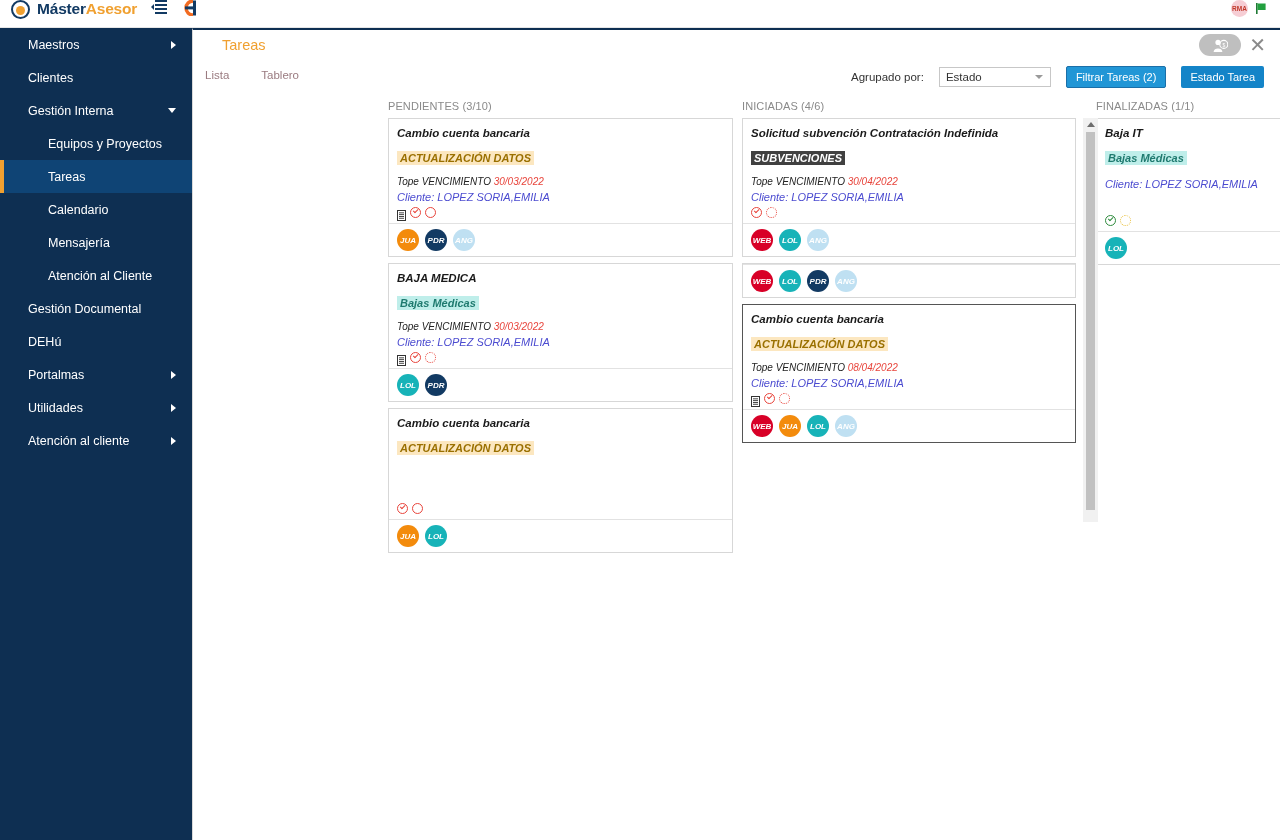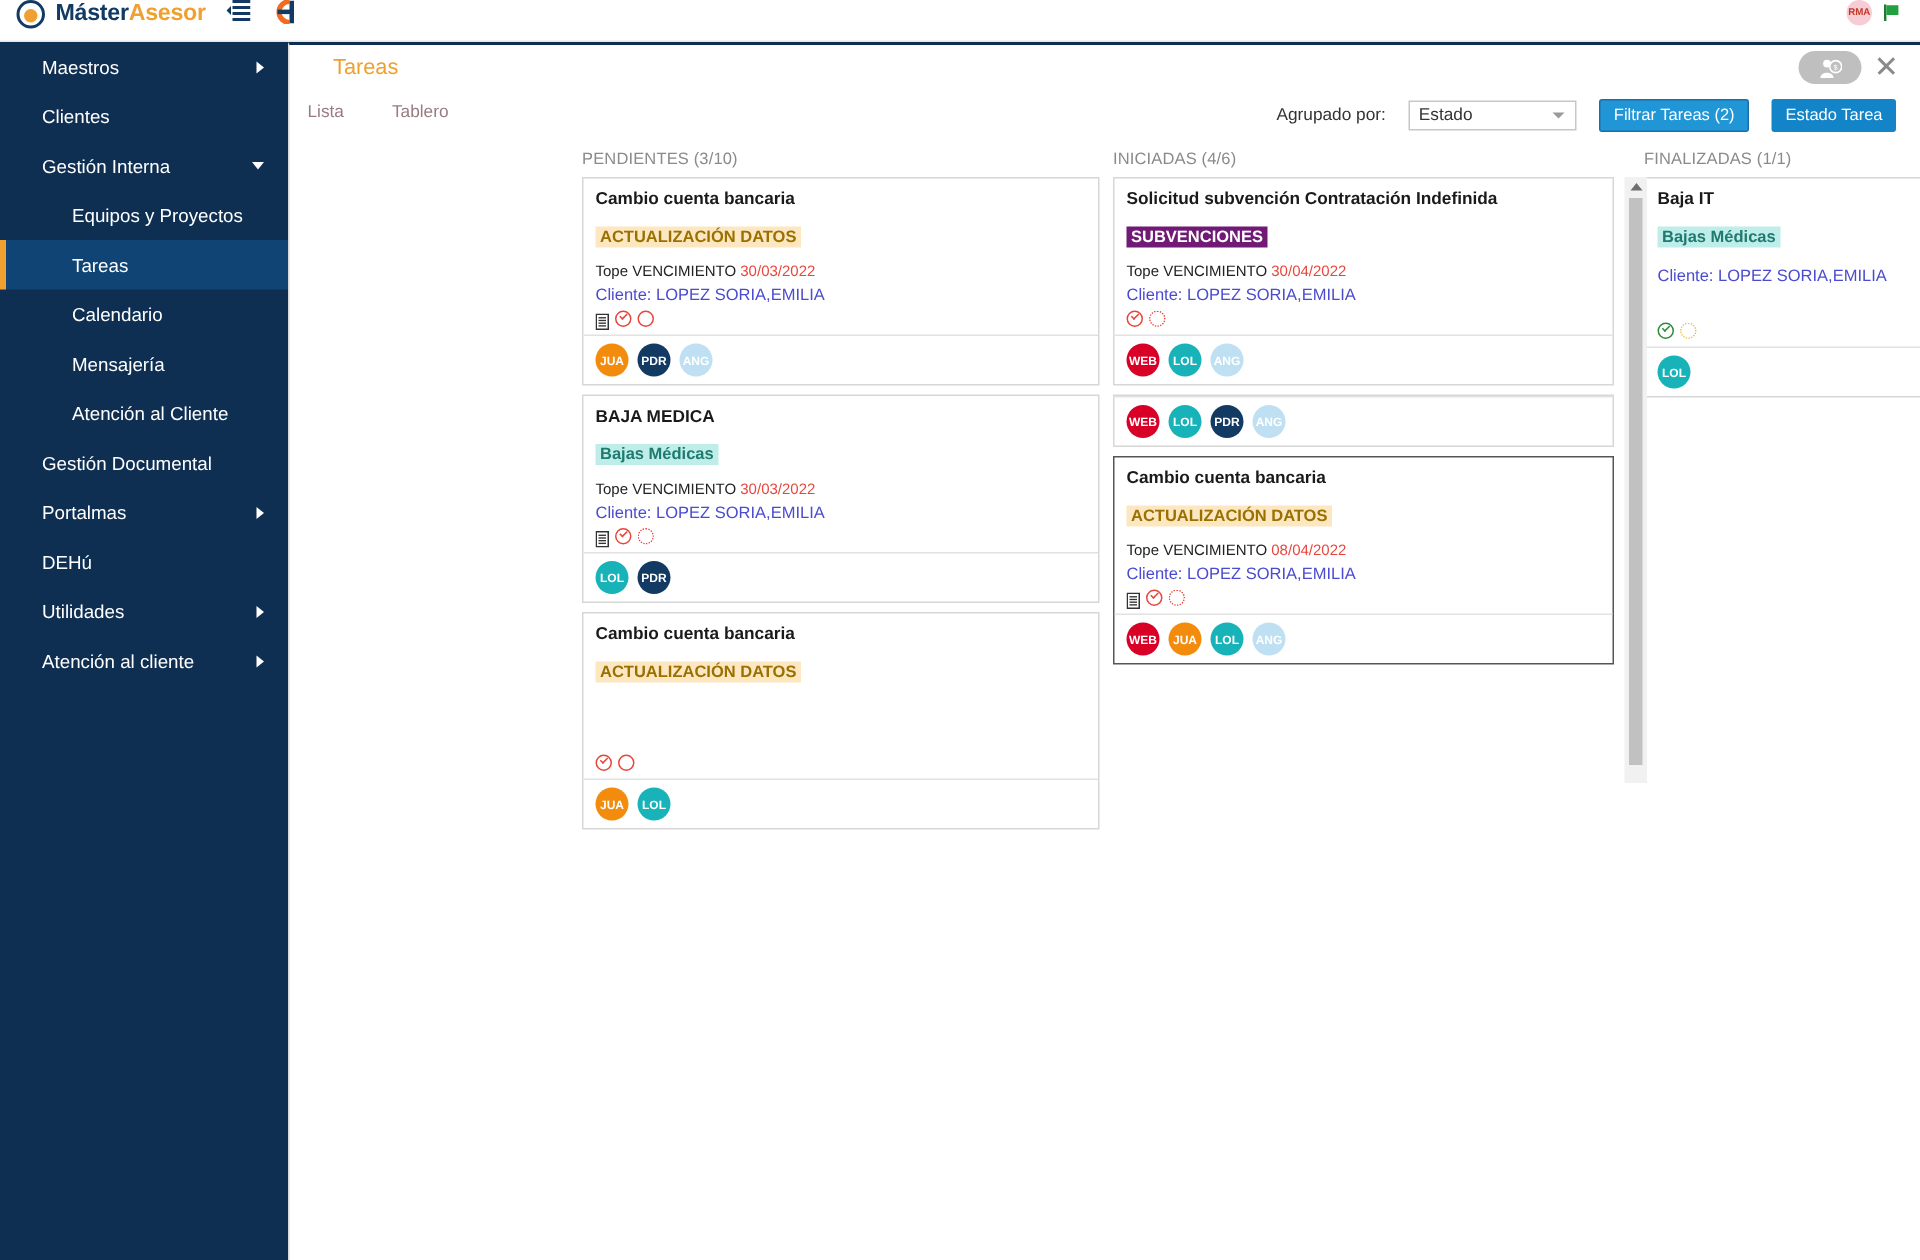--- a/index.html
+++ b/index.html
@@ -114,21 +114,21 @@
   }
   #filter-btn { background: #2196d6; border: 1px solid #1b6fa8; }
   #create-btn { background: #1484c8; }
 
   
   #board { position: absolute; left: 0; top: 70px; width: 1088px; height: 742px; }
   .col-head {
     position: absolute; top: 0; font-size: 11px; color: #8a8a8a;
     letter-spacing: 0.1px;
   }
-  .board-col { position: absolute; top: 18px; }
+  .board-col { position: absolute; top: 18px; font-style: italic; }
 
   .card {
     background: #fff; border: 1px solid #d7d7d7; margin-bottom: 6px;
     cursor: pointer;
   }
   .card.selected { border: 1px solid #555; }
   .card-body { padding: 8px 8px 4px 8px; min-height: 92px; position: relative; }
   .card-title { font-size: 11.5px; font-weight: bold; color: #1a1a1a; }
   .card-tag {
     display: inline-block; font-size: 11px; font-weight: bold;
@@ -231,25 +231,25 @@
     <div class="nav-item sub">
       <span>Mensajería</span>
     </div>
     <div class="nav-item sub">
       <span>Atención al Cliente</span>
     </div>
     <div class="nav-item">
       <span>Gestión Documental</span>
     </div>
     <div class="nav-item">
+      <span>DEHú</span>
+    </div>
+    <div class="nav-item">
       <span>Portalmas</span>
       <span class="caret"></span>
-    </div>
-    <div class="nav-item">
-      <span>DEHú</span>
     </div>
     <div class="nav-item">
       <span>Utilidades</span>
       <span class="caret"></span>
     </div>
     <div class="nav-item">
       <span>Atención al cliente</span>
       <span class="caret"></span>
     </div>
   </div>
@@ -338,21 +338,21 @@
             </div></div>
           <div class="card-foot">
             <div class="avatar" style="background: rgb(243, 139, 12); color: rgb(255, 255, 255);">JUA</div>
             <div class="avatar" style="background: rgb(23, 179, 184); color: rgb(255, 255, 255);">LOL</div>
           </div>
         </div>
       </div>
       <div class="col-head" style="left: 549px;">INICIADAS (4/6)</div>
       <div class="board-col" style="left: 549px; width: 334px;">
         <div class="card">
-          <div class="card-body"><div class="card-title">Solicitud subvención Contratación Indefinida</div><div class="card-tag" style="background: #701a75; color: rgb(255, 255, 255);">SUBVENCIONES</div><div class="card-due"><span>Tope VENCIMIENTO</span> <span class="date">30/04/2022</span></div><div class="card-client">Cliente: LOPEZ SORIA,EMILIA</div><div class="card-icons">
+          <div class="card-body"><div class="card-title">Solicitud subvención Contratación Indefinida</div><div class="card-tag" style="background: #404040; color: rgb(255, 255, 255);">SUBVENCIONES</div><div class="card-due"><span>Tope VENCIMIENTO</span> <span class="date">30/04/2022</span></div><div class="card-client">Cliente: LOPEZ SORIA,EMILIA</div><div class="card-icons">
               <span class="ic-circle" style="color: rgb(232, 69, 60);">
                 <span class="chk"></span>
               </span>
               <span class="ic-circle dashed" style="color: rgb(232, 69, 60);"></span>
             </div></div>
           <div class="card-foot">
             <div class="avatar" style="background: rgb(216, 0, 39); color: rgb(255, 255, 255);">WEB</div>
             <div class="avatar" style="background: rgb(23, 179, 184); color: rgb(255, 255, 255);">LOL</div>
             <div class="avatar" style="background: rgb(191, 224, 242); color: rgb(255, 255, 255);">ANG</div>
           </div>

